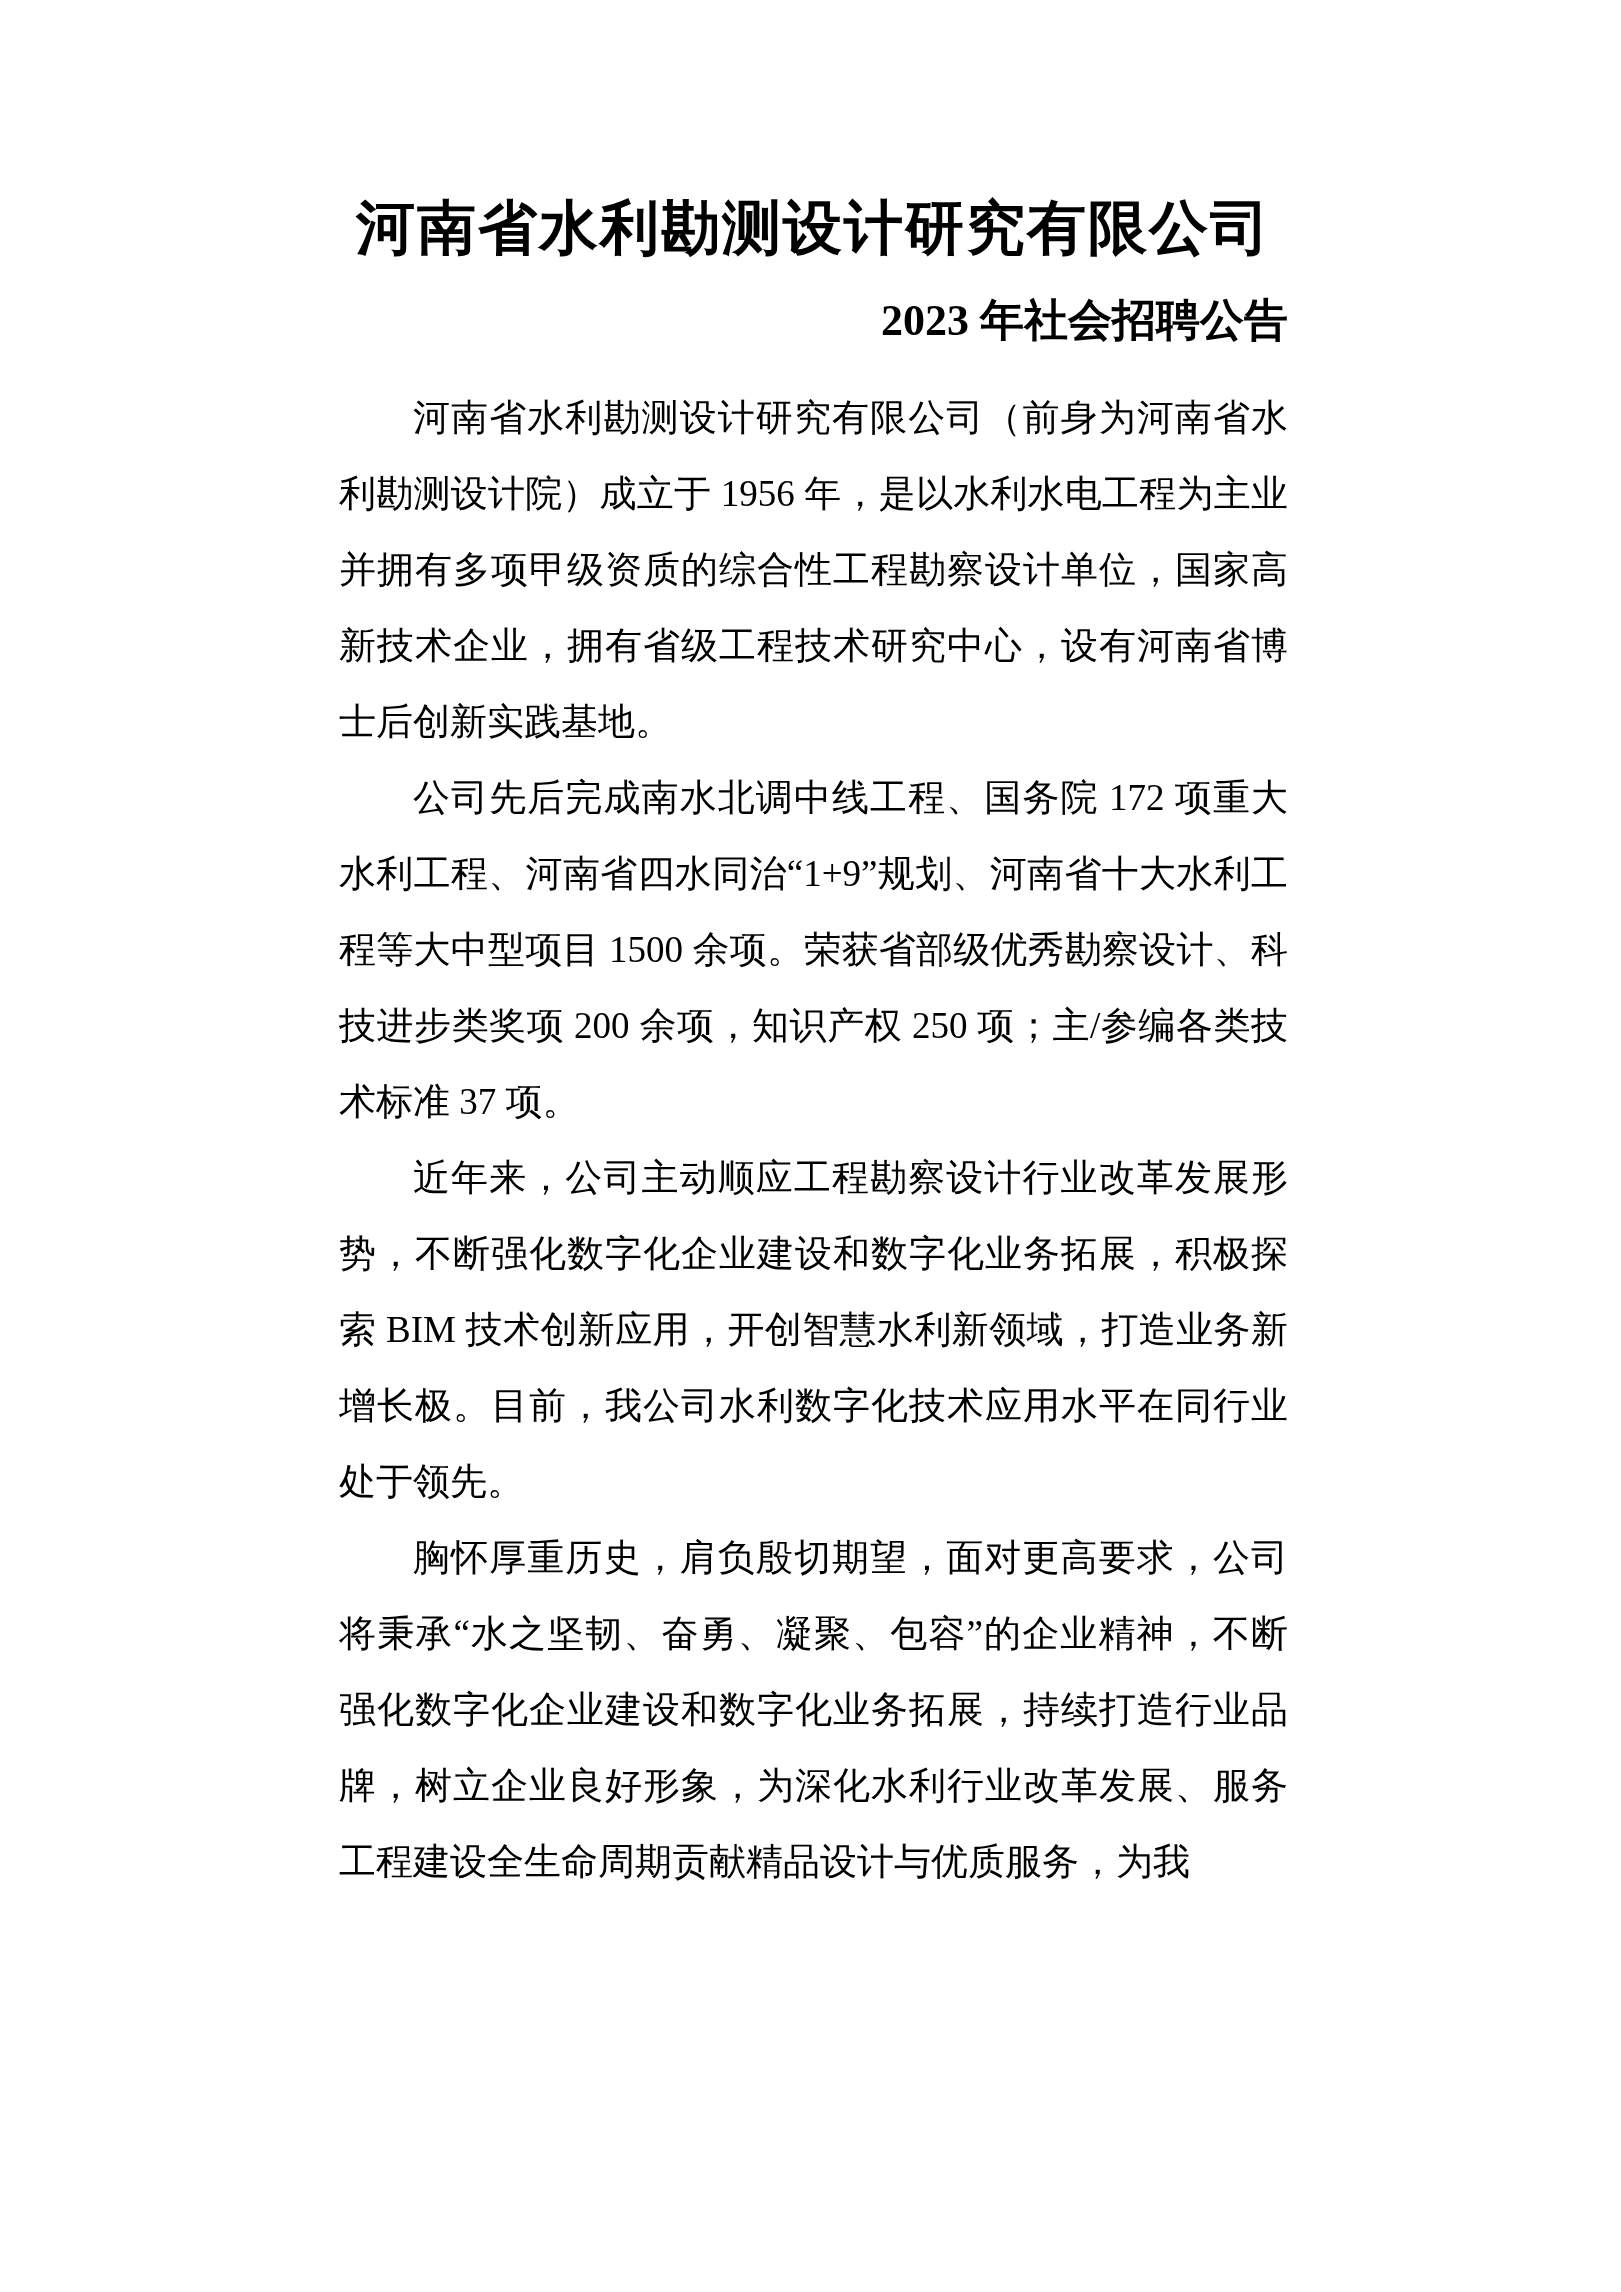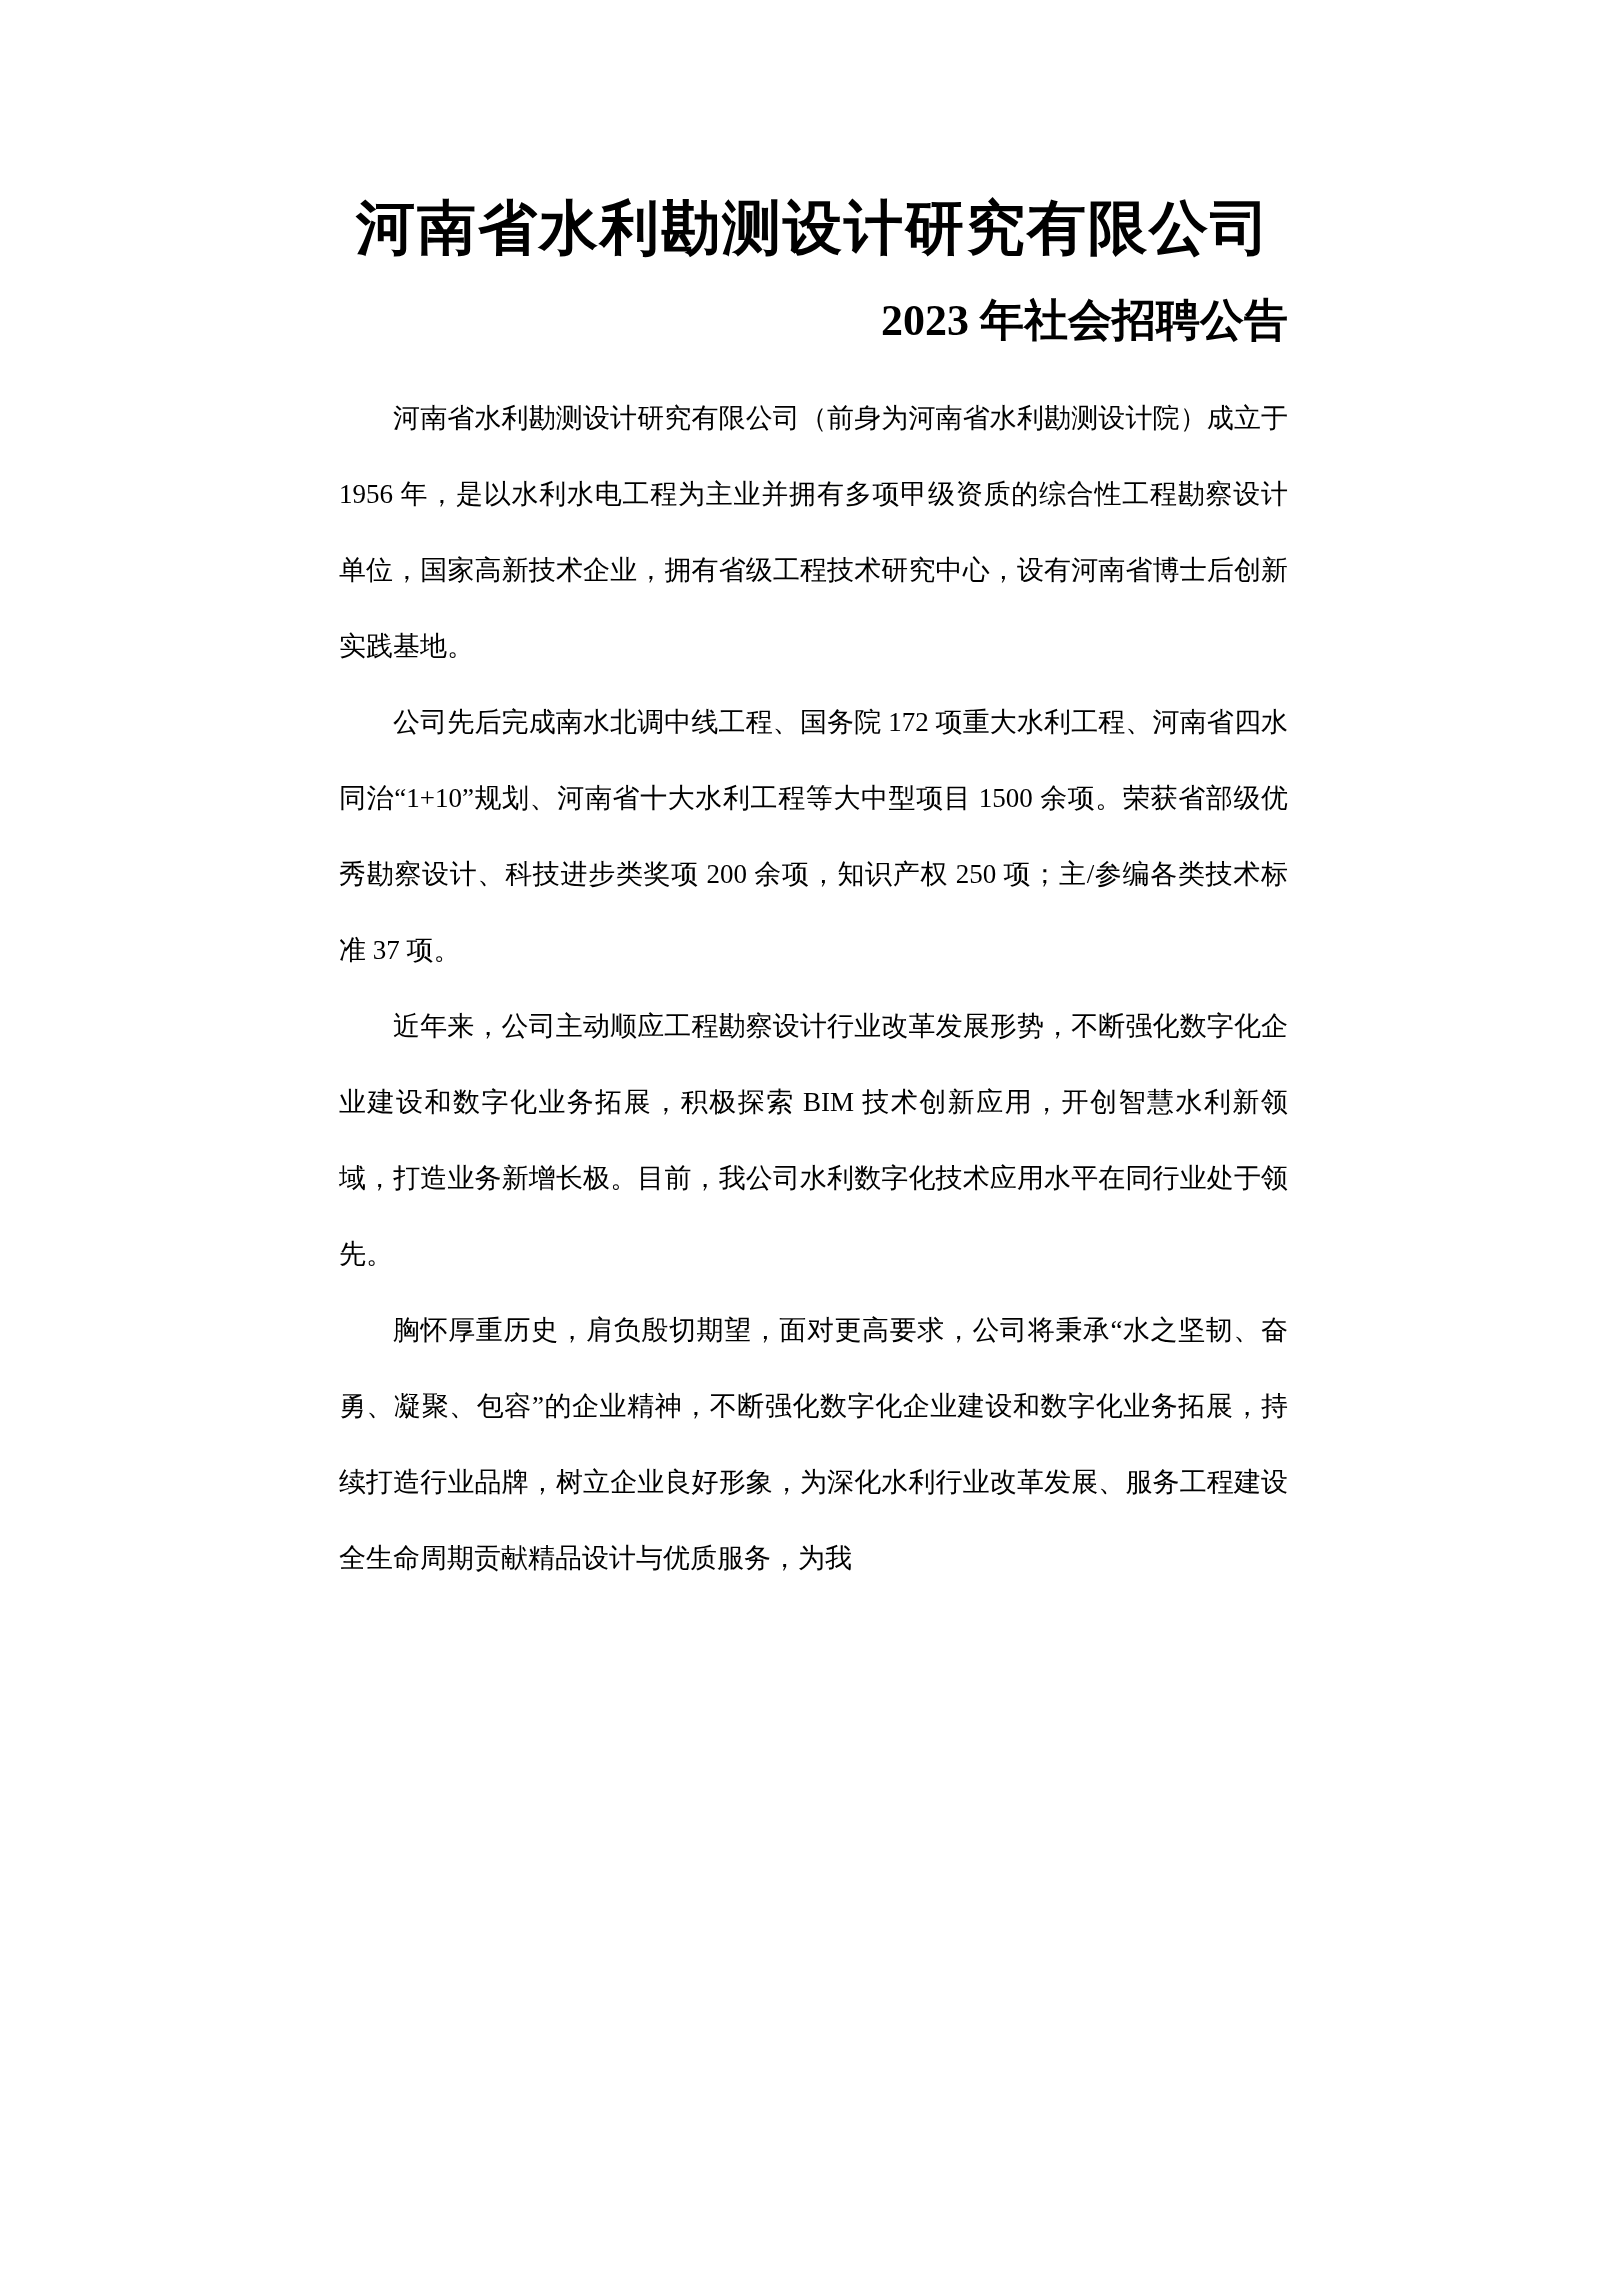--- a/index.html
+++ b/index.html
@@ -36,34 +36,34 @@
     font-size: 44px;
     line-height: 57px;
     text-align: right;
     white-space: nowrap;
   }
   .doc-body {
     margin-top: 31px;
   }
   .doc-body p {
     margin: 0;
-    font-size: 27px;
+    font-size: 37px;
     line-height: 76px;
     text-align: justify;
     text-justify: inter-ideograph;
     text-indent: 2em;
     color: #000000;
   }
 </style>
 </head>
 <body>
 
 <div class="page">
   <h1 class="doc-title">河南省水利勘测设计研究有限公司</h1>
   <h2 class="doc-subtitle">2023 年社会招聘公告</h2>
   <div class="doc-body">
     <p>河南省水利勘测设计研究有限公司（前身为河南省水利勘测设计院）成立于 1956 年，是以水利水电工程为主业并拥有多项甲级资质的综合性工程勘察设计单位，国家高新技术企业，拥有省级工程技术研究中心，设有河南省博士后创新实践基地。</p>
-    <p>公司先后完成南水北调中线工程、国务院 172 项重大水利工程、河南省四水同治“1+10”规划、河南省十大水利工程等大中型项目 1500 余项。荣获省部级优秀勘察设计、科技进步类奖项 200 余项，知识产权 250 项；主/参编各类技术标准 37 项。</p>
+    <p>公司先后完成南水北调中线工程、国务院 172 项重大水利工程、河南省四水同治“1+9”规划、河南省十大水利工程等大中型项目 1500 余项。荣获省部级优秀勘察设计、科技进步类奖项 200 余项，知识产权 250 项；主/参编各类技术标准 37 项。</p>
     <p>近年来，公司主动顺应工程勘察设计行业改革发展形势，不断强化数字化企业建设和数字化业务拓展，积极探索 BIM 技术创新应用，开创智慧水利新领域，打造业务新增长极。目前，我公司水利数字化技术应用水平在同行业处于领先。</p>
     <p>胸怀厚重历史，肩负殷切期望，面对更高要求，公司将秉承“水之坚韧、奋勇、凝聚、包容”的企业精神，不断强化数字化企业建设和数字化业务拓展，持续打造行业品牌，树立企业良好形象，为深化水利行业改革发展、服务工程建设全生命周期贡献精品设计与优质服务，为我</p>
   </div>
 </div>
 
 
 </body></html>

